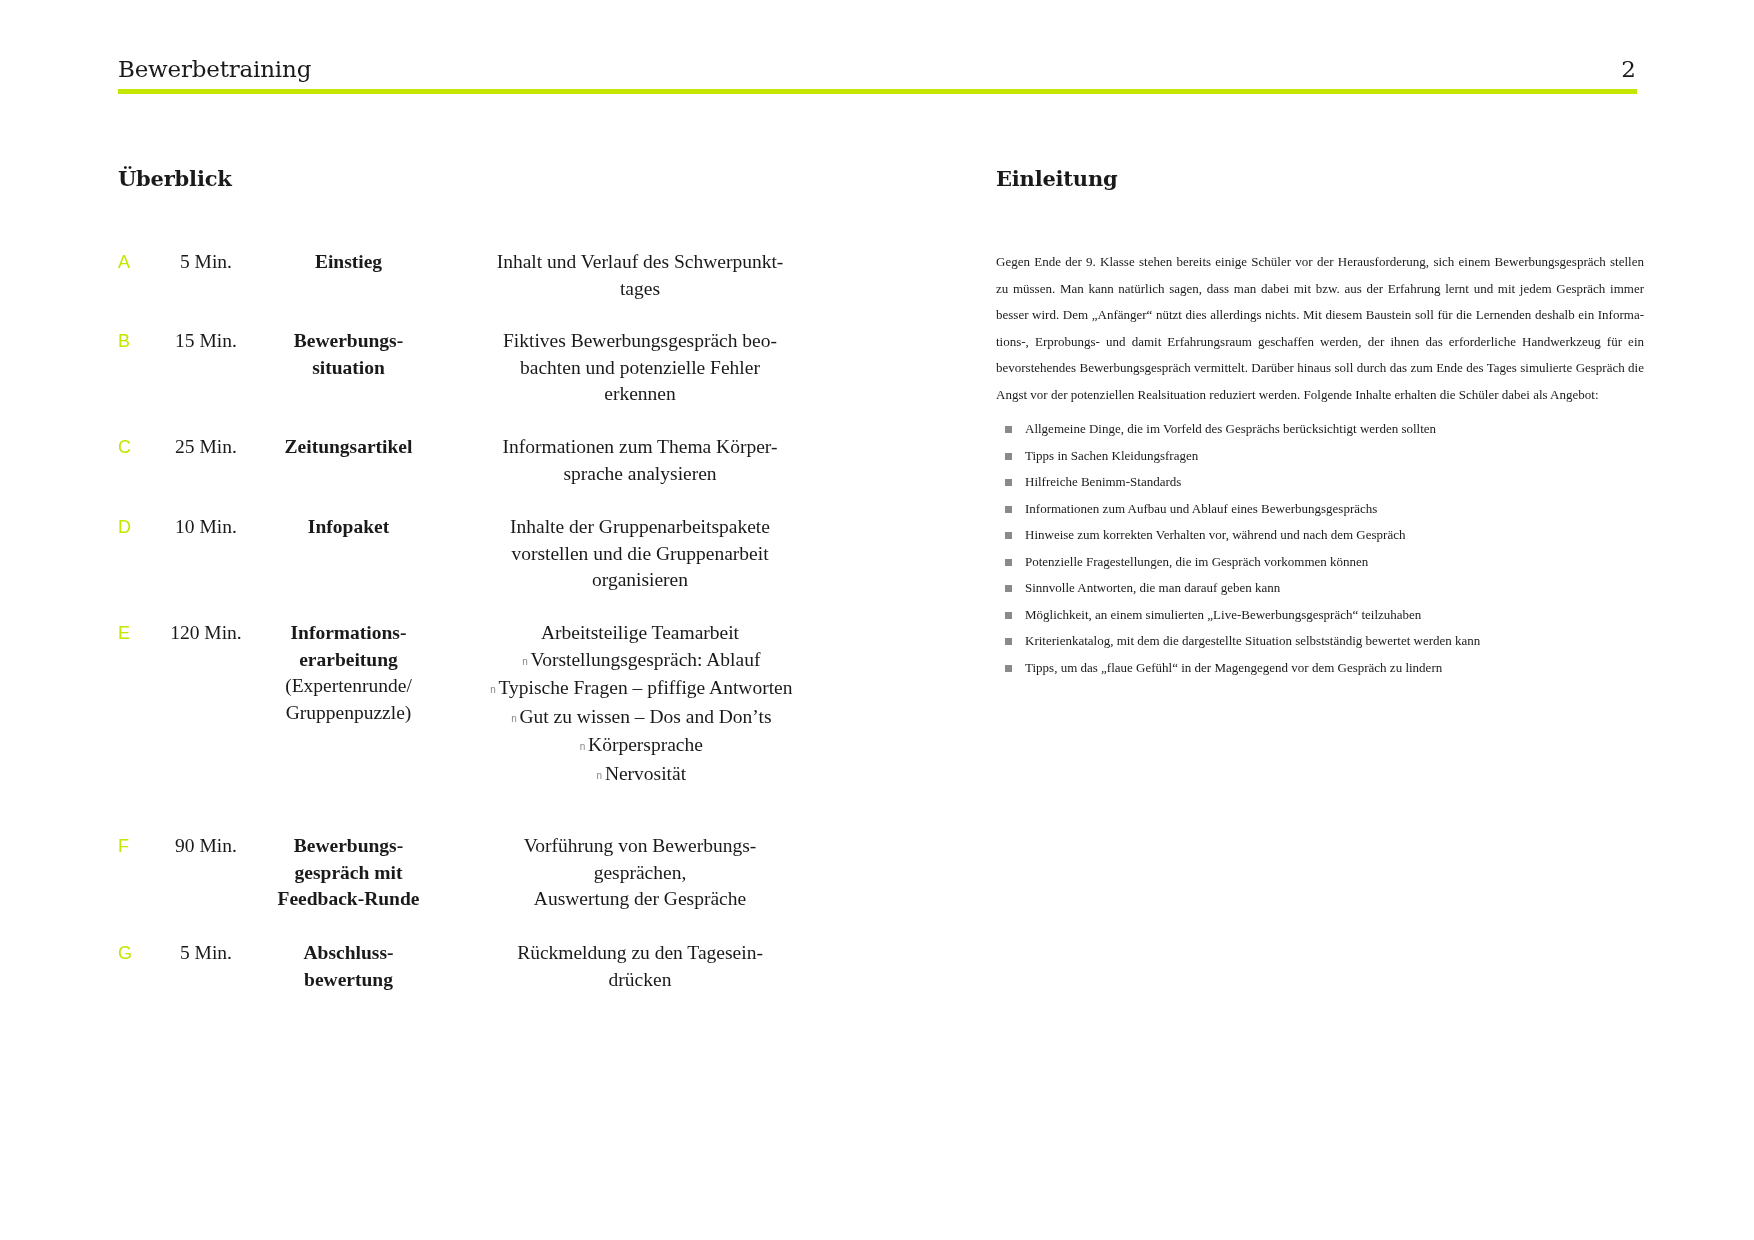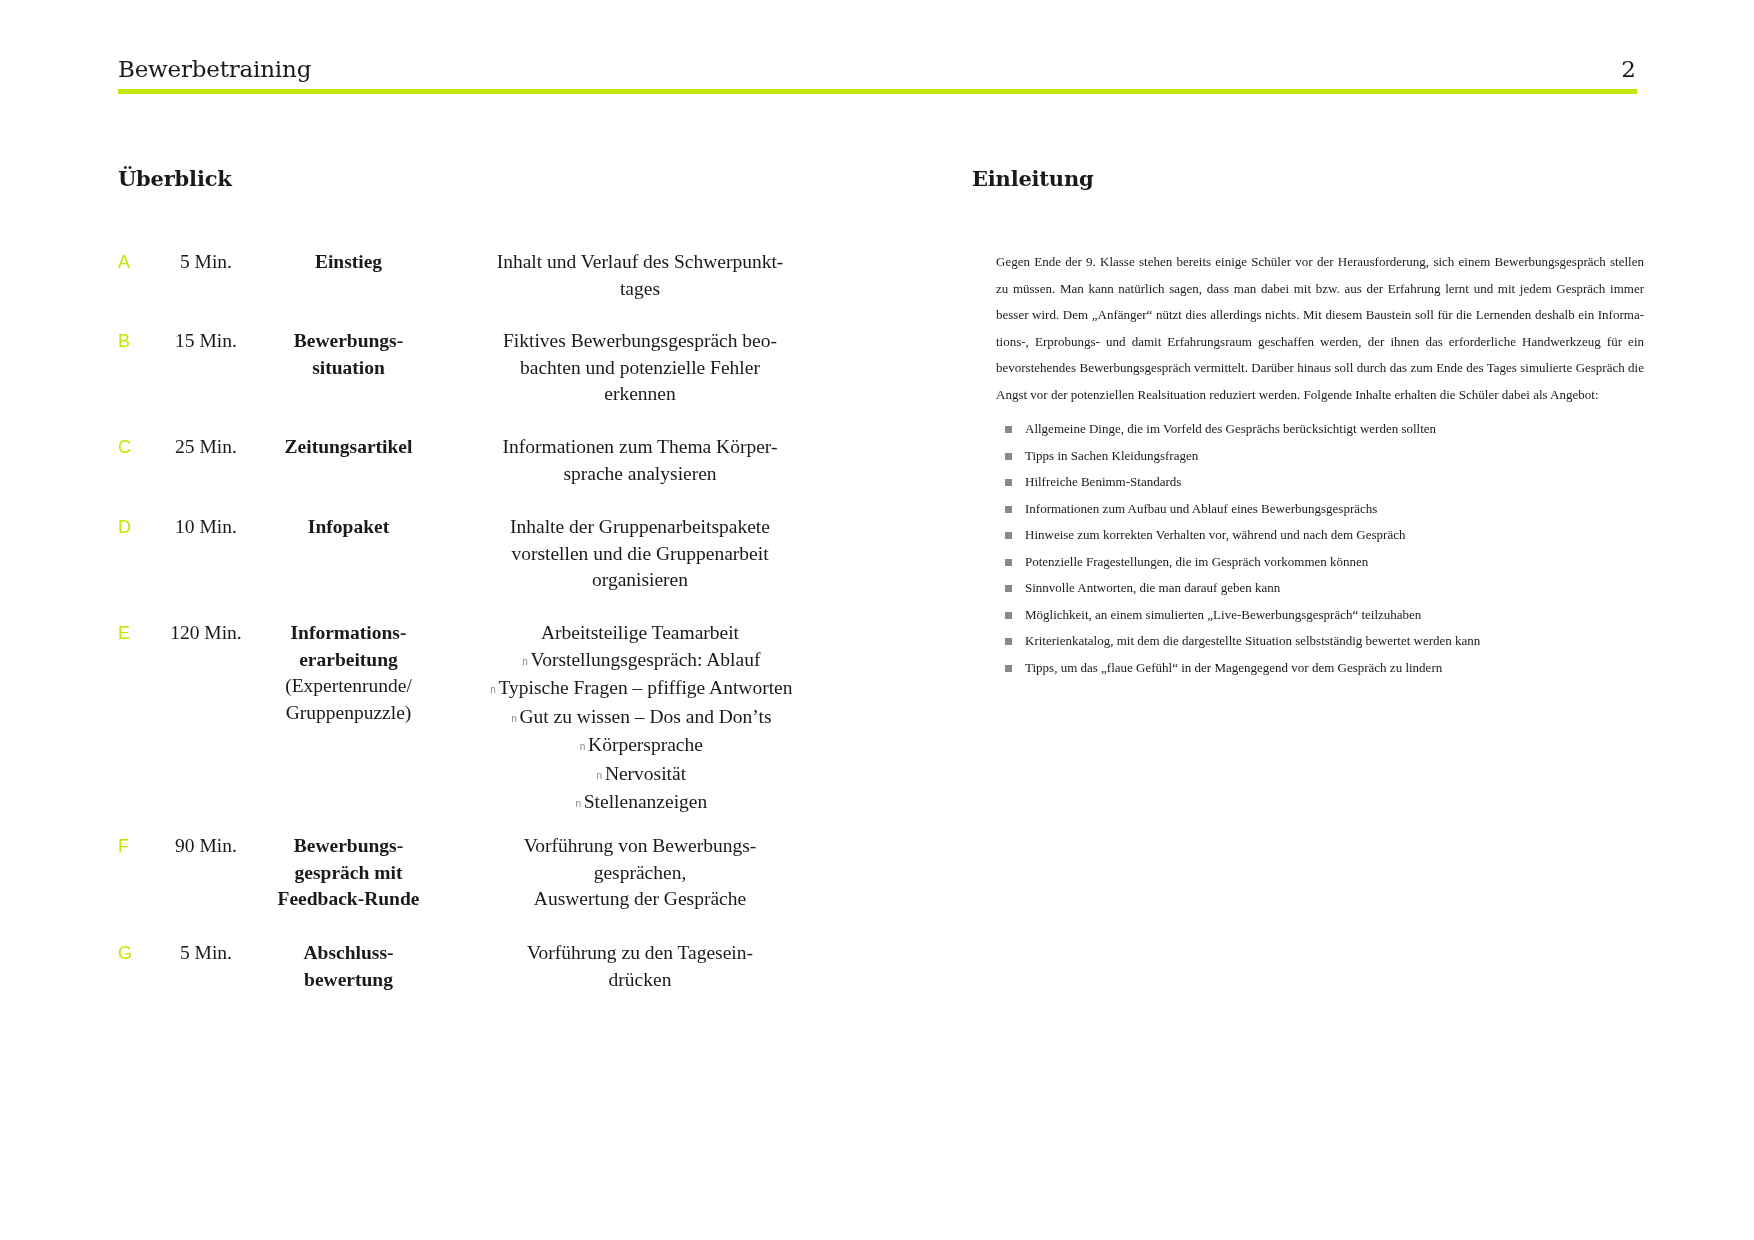--- a/index.html
+++ b/index.html
@@ -18,21 +18,21 @@
   }
   .header-rule {
     position: absolute; left: 118px; right: 117px; top: 89px; height: 5px;
     background: #c4e600;
   }
   .section-heading {
     position: absolute; top: 166px;
     font-size: 21px; font-weight: bold; letter-spacing: -0.2px;
   }
   .h-left { left: 118px; }
-  .h-right { left: 972px; }
+  .h-right { left: 996px; }
 
   .overview {
     position: absolute; left: 118px; top: 249px; width: 700px;
     font-family: "Liberation Serif", "DejaVu Serif", serif;
     font-size: 19.5px; line-height: 26.5px;
   }
   .row { position: absolute; left: 0; width: 700px; }
   .letter {
     position: absolute; left: 0; top: 0; width: 20px;
     font-family: "Liberation Sans", "DejaVu Sans", sans-serif;
@@ -136,21 +136,20 @@
       <span class="sub">(Expertenrunde/</span>
       <span class="sub">Gruppenpuzzle)</span>
     </span>
     <span class="desc">
       <span class="line">Arbeitsteilige Teamarbeit</span>
       <span class="line"><span class="sub-bullet">n</span><span>Vorstellungsgespräch: Ablauf</span></span>
       <span class="line"><span class="sub-bullet">n</span><span>Typische Fragen – pfiffige Antworten</span></span>
       <span class="line"><span class="sub-bullet">n</span><span>Gut zu wissen – Dos and Don’ts</span></span>
       <span class="line"><span class="sub-bullet">n</span><span>Körpersprache</span></span>
       <span class="line"><span class="sub-bullet">n</span><span>Nervosität</span></span>
-      <span class="line"><span class="sub-bullet">n</span><span>Stellenanzeigen</span></span>
     </span>
   </div>
 
   <div class="row" style="top:584px">
     <span class="letter">F</span>
     <span class="duration">90 Min.</span>
     <span class="title">
       <span style="display:block">Bewerbungs-</span>
       <span style="display:block">gespräch mit</span>
       <span style="display:block;white-space:nowrap">Feedback-Runde</span>
@@ -163,21 +162,21 @@
   </div>
 
   <div class="row" style="top:691px">
     <span class="letter">G</span>
     <span class="duration">5 Min.</span>
     <span class="title">
       <span style="display:block">Abschluss-</span>
       <span style="display:block">bewertung</span>
     </span>
     <span class="desc">
-      <span class="line">Vorführung zu den Tagesein-</span>
+      <span class="line">Rückmeldung zu den Tagesein-</span>
       <span class="line">drücken</span>
     </span>
   </div>
 </div>
 
 <div class="intro">
   <p class="intro-para">Gegen Ende der 9. Klasse stehen bereits einige Schüler vor der Herausfor­derung, sich einem Bewerbungsgespräch stellen zu müssen. Man kann natürlich sagen, dass man dabei mit bzw. aus der Erfahrung lernt und mit jedem Gespräch immer besser wird. Dem „Anfänger“ nützt dies allerdings nichts. Mit diesem Baustein soll für die Lernenden deshalb ein Informa­tions-, Erprobungs- und damit Erfahrungsraum geschaffen werden, der ihnen das erforderliche Handwerkzeug für ein bevorstehendes Bewer­bungsgespräch vermittelt. Darüber hinaus soll durch das zum Ende des Tages simulierte Gespräch die Angst vor der potenziellen Realsituation redu­ziert werden. Folgende Inhalte erhalten die Schüler dabei als Angebot:</p>
   <ul class="intro-list">
     <li><span class="sq-bullet"></span><span>Allgemeine Dinge, die im Vorfeld des Gesprächs berücksichtigt werden sollten</span></li>
     <li><span class="sq-bullet"></span><span>Tipps in Sachen Kleidungsfragen</span></li>

